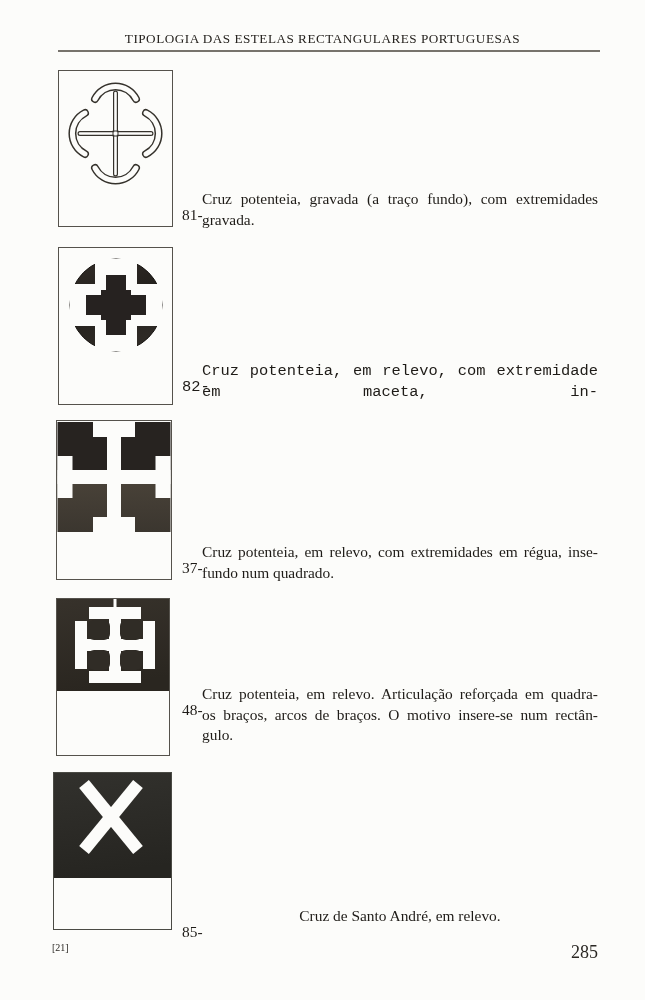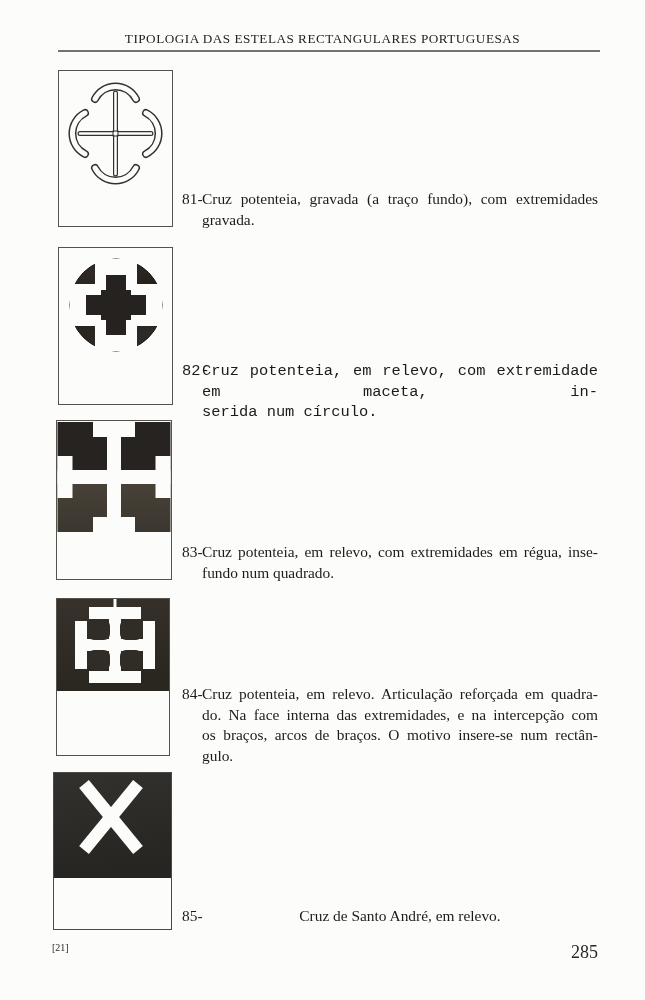--- a/index.html
+++ b/index.html
@@ -19,21 +19,21 @@
   .header-rule{
     position:absolute;top:50px;left:58px;width:542px;height:2px;
     background:#77736c;
   }
   .figure{position:absolute;}
   .figure svg{display:block;}
   .caption{
     position:absolute;left:182px;width:416px;
     font-size:15.4px;line-height:20.5px;
   }
-  .caption .num{position:absolute;left:0;top:0;}
+  .caption .num{position:absolute;left:0;top:16px;}
   .caption .cap-lines{margin-left:20px;}
   .cap-line{white-space:normal;}
   .cap-line.just{text-align:justify;text-align-last:justify;}
   .footer-left{position:absolute;left:52px;top:942px;font-size:10px;color:#2a2723;}
   .footer-right{position:absolute;right:47px;top:942px;font-size:18px;color:#2a2723;}
 </style>
 </head>
 <body>
 
 <div class="page-title">TIPOLOGIA DAS ESTELAS RECTANGULARES PORTUGUESAS</div>
@@ -159,37 +159,35 @@
   <div class="cap-lines">
       <div class="cap-line just">Cruz potenteia, gravada (a traço fundo), com extremidades</div>
       <div class="cap-line">gravada.</div>
     </div>
 </div>
 
 <div class="caption" style="top:361px;font-family:Liberation Mono, monospace;">
   <span class="num">82-</span>
   <div class="cap-lines">
       <div class="cap-line just">Cruz potenteia, em relevo, com extremidade em maceta, in-</div>
-      <div class="cap-line">serida num círculo.</div>
     </div>
 </div>
 
 <div class="caption" style="top:542px;">
-  <span class="num">83-</span>
+  <span class="num">37-</span>
   <div class="cap-lines">
       <div class="cap-line just">Cruz potenteia, em relevo, com extremidades em régua, inse-</div>
       <div class="cap-line">fundo num quadrado.</div>
     </div>
 </div>
 
 <div class="caption" style="top:684px;">
-  <span class="num">84-</span>
+  <span class="num">48-</span>
   <div class="cap-lines">
       <div class="cap-line just">Cruz potenteia, em relevo. Articulação reforçada em quadra-</div>
-      <div class="cap-line just">do. Na face interna das extremidades, e na intercepção com</div>
       <div class="cap-line just">os braços, arcos de braços. O motivo insere-se num rectân-</div>
       <div class="cap-line">gulo.</div>
     </div>
 </div>
 
 <div class="caption" style="top:906px;text-align:center;">
   <span class="num">85-</span>
   <div class="cap-lines">
       <div class="cap-line">Cruz de Santo André, em relevo.</div>
     </div>

